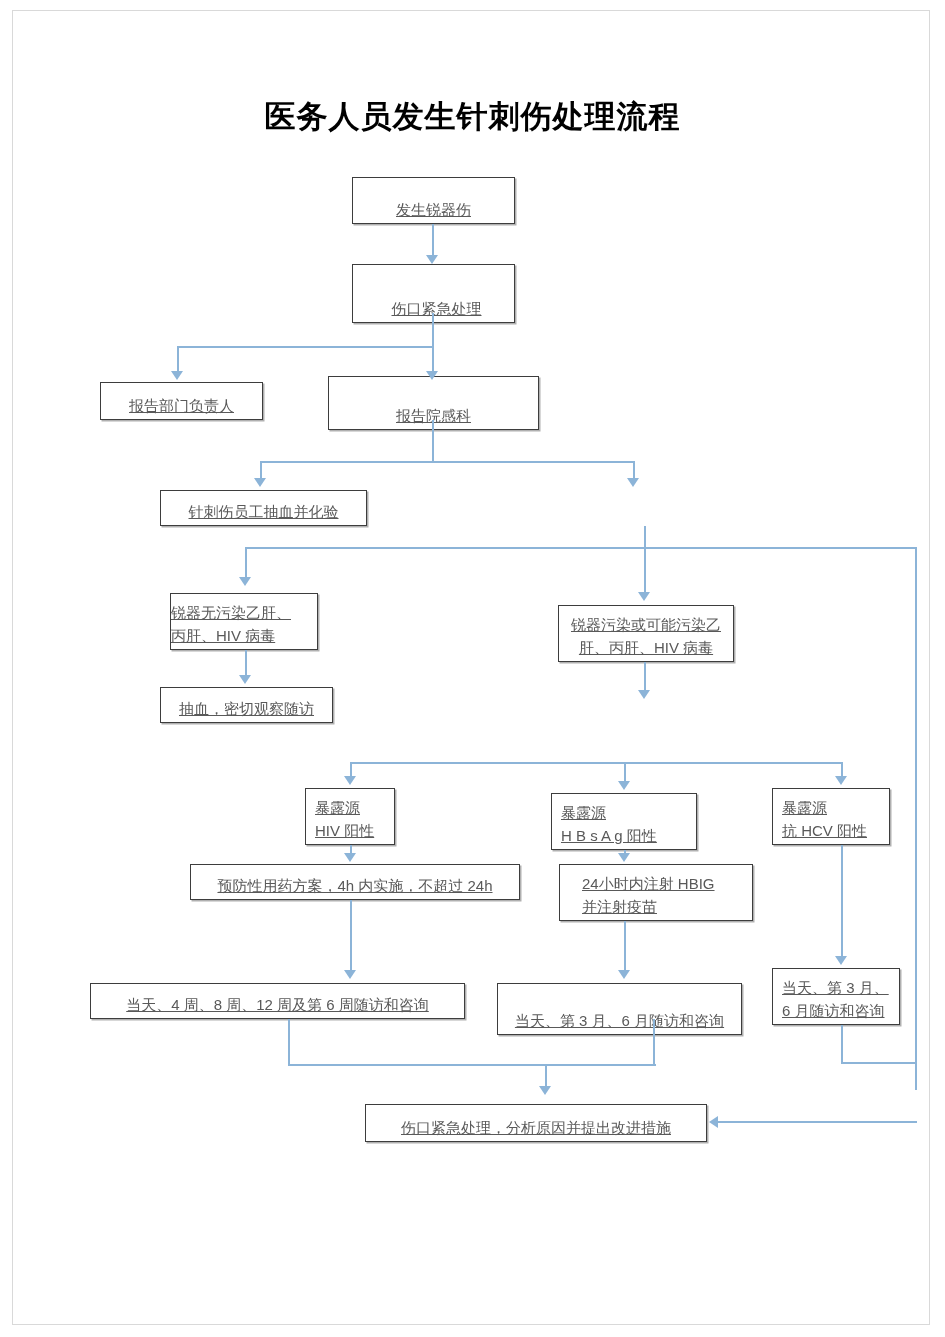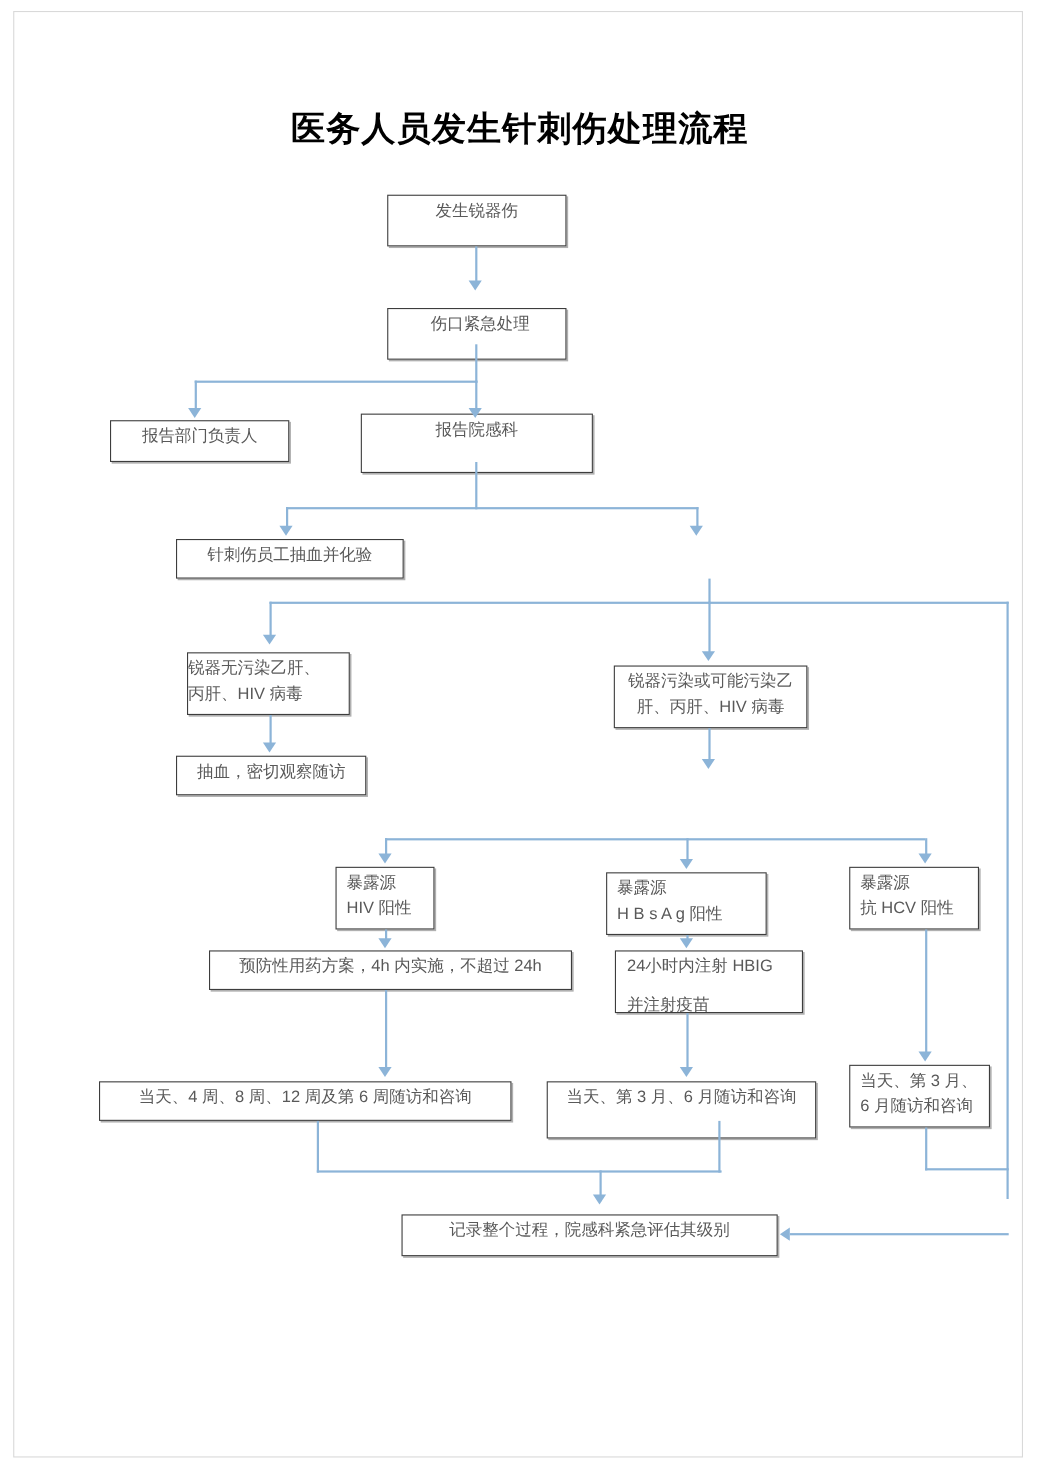--- a/index.html
+++ b/index.html
@@ -33,26 +33,27 @@
 
   .box{
     position:absolute;
     box-sizing:border-box;
     border:1.4px solid #3d3d3d;
     background:#ffffff;
     color:#595959;
     display:flex;
     flex-direction:column;
     align-items:center;
-    justify-content:flex-start;
+    justify-content:flex-end;
     font-size:15px;
     line-height:1.55;
     text-align:center;
     box-shadow:1.5px 1.5px 0 0 #b0b0b0;
     padding:2px 6px;
+    text-decoration:underline;
   }
   .box.left-align{align-items:flex-start;text-align:left;}
   .box .ln{display:block;white-space:nowrap;}
 
   
   .h,.v{position:absolute;background:#8cb4d8;}
   .h{height:2.4px;}
   .v{width:2.4px;}
   .arrow{
     position:absolute;
@@ -75,21 +76,21 @@
 <div id="page">
 
   <div class="frame"></div>
 
   <div class="title">医务人员发生针刺伤处理流程</div>
 
   <div class="box" style="left:352px;top:177px;width:163px;height:47px;">
     <span class="ln">发生锐器伤</span>
   </div>
 
-  <div class="box" style="left:352px;top:280px;width:163px;height:47px;padding-left:12px;">
+  <div class="box" style="left:352px;top:264px;width:163px;height:59px;padding-left:12px;">
     <span class="ln">伤口紧急处理</span>
   </div>
 
   <div class="box" style="left:100px;top:382px;width:163px;height:38px;">
     <span class="ln">报告部门负责人</span>
   </div>
 
   <div class="box" style="left:328px;top:376px;width:211px;height:54px;">
     <span class="ln">报告院感科</span>
   </div>
@@ -125,40 +126,40 @@
 
   <div class="box left-align" style="left:772px;top:788px;width:118px;height:57px;padding-left:9px;">
     <span class="ln">暴露源</span>
     <span class="ln">抗 HCV 阳性</span>
   </div>
 
   <div class="box" style="left:190px;top:864px;width:330px;height:36px;">
     <span class="ln">预防性用药方案，4h 内实施，不超过 24h</span>
   </div>
 
-  <div class="box left-align" style="left:559px;top:864px;width:171px;height:57px;padding-left:10px;gap:12px;">
+  <div class="box left-align" style="left:559px;top:864px;width:194px;height:57px;padding-left:22px;">
     <span class="ln">24小时内注射 HBIG</span>
     <span class="ln">并注射疫苗</span>
   </div>
 
   <div class="box" style="left:90px;top:983px;width:375px;height:36px;">
     <span class="ln">当天、4 周、8 周、12 周及第 6 周随访和咨询</span>
   </div>
 
   <div class="box" style="left:497px;top:983px;width:245px;height:52px;">
     <span class="ln">当天、第 3 月、6 月随访和咨询</span>
   </div>
 
   <div class="box left-align" style="left:772px;top:968px;width:128px;height:57px;padding-left:9px;">
     <span class="ln">当天、第 3 月、</span>
     <span class="ln">6 月随访和咨询</span>
   </div>
 
   <div class="box" style="left:365px;top:1104px;width:342px;height:38px;">
-    <span class="ln">记录整个过程，院感科紧急评估其级别</span>
+    <span class="ln">伤口紧急处理，分析原因并提出改进措施</span>
   </div>
 
   <div class="v" style="left:432px;top:224px;height:33px;"></div>
   <div class="arrow" style="left:426px;top:255px;"></div>
 
   <div class="v" style="left:432px;top:313px;height:35px;"></div>
   <div class="h" style="left:177px;top:346px;width:257px;"></div>
   <div class="v" style="left:177px;top:346px;height:28px;"></div>
   <div class="arrow" style="left:171px;top:371px;"></div>
   <div class="v" style="left:432px;top:346px;height:28px;"></div>

